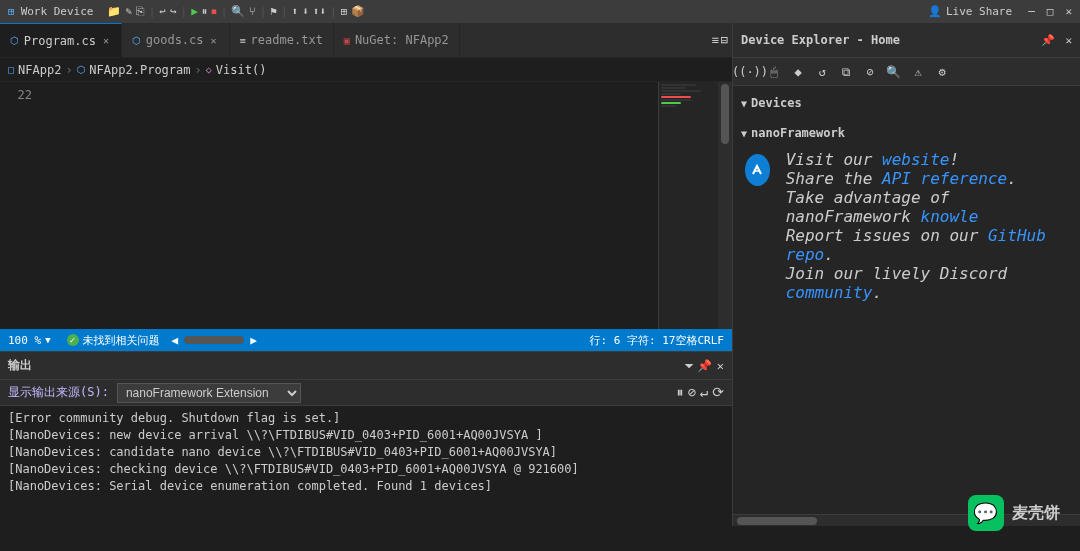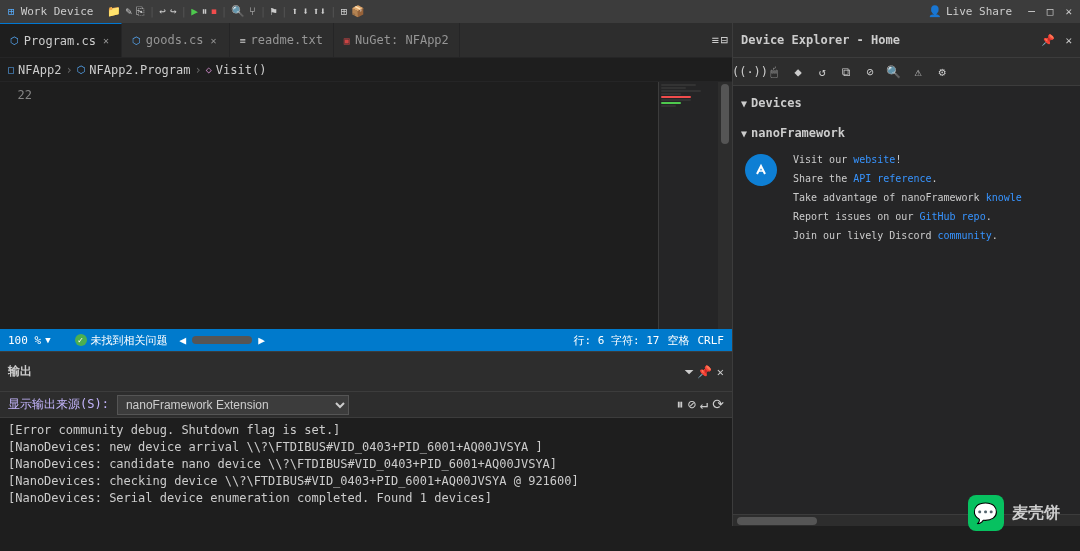--- a/index.html
+++ b/index.html
@@ -168,22 +168,22 @@
     .status-bar {
       height: 22px;
       background: #007acc;
       display: flex;
       align-items: center;
       padding: 0 8px;
       gap: 12px;
       font-size: 11px;
       color: #ffffff;
     }
-    .status-left { display: flex; align-items: center; gap: 24px; }
-    .status-right { margin-left: auto; display: flex; align-items: center; gap: 8px; }
+    .status-left { display: flex; align-items: center; gap: 16px; }
+    .status-right { margin-left: auto; display: flex; align-items: center; gap: 0; }
     .status-zoom {
       display: flex;
       align-items: center;
       gap: 4px;
       color: #fff;
     }
     .status-no-issues {
       display: flex;
       align-items: center;
       gap: 4px;
@@ -202,21 +202,21 @@
 
     
     .output-panel {
       background: #1e1e1e;
       border-top: 1px solid #3c3c3c;
       display: flex;
       flex-direction: column;
       height: 175px;
     }
     .output-toolbar {
-      height: 40px;
+      height: 28px;
       background: #2d2d2d;
       display: flex;
       align-items: center;
       padding: 0 8px;
       gap: 6px;
       border-bottom: 1px solid #3c3c3c;
     }
     .output-title {
       font-size: 12px;
       color: #cccccc;
@@ -237,21 +237,21 @@
       gap: 8px;
       border-bottom: 1px solid #3c3c3c;
     }
     .output-source-label { font-size: 12px; color: #c4b5fd; }
     .output-source-select {
       background: #3c3c3c;
       border: 1px solid #555;
       color: #cccccc;
       font-size: 12px;
       padding: 1px 4px;
-      width: 232px;
+      width: 184px;
     }
     .output-content {
       flex: 1;
       overflow-y: auto;
       padding: 4px 8px;
       font-family: Consolas, monospace;
       font-size: 12px;
       color: #cccccc;
       line-height: 17px;
       background: #1e1e1e;
@@ -335,23 +335,24 @@
       display: flex;
       align-items: center;
       padding: 2px 8px;
       gap: 4px;
       font-size: 12px;
       color: #cccccc;
       font-weight: 600;
     }
     .de-nano-content {
       padding: 8px 12px;
-      font-size: 10px;
+      font-size: 16px;
       color: #cccccc;
       line-height: 19px;
+      font-style: italic;
     }
     .de-nano-logo {
       width: 32px;
       height: 32px;
       background: #0e7fd4;
       border-radius: 50%;
       display: flex;
       align-items: center;
       justify-content: center;
       float: left;

